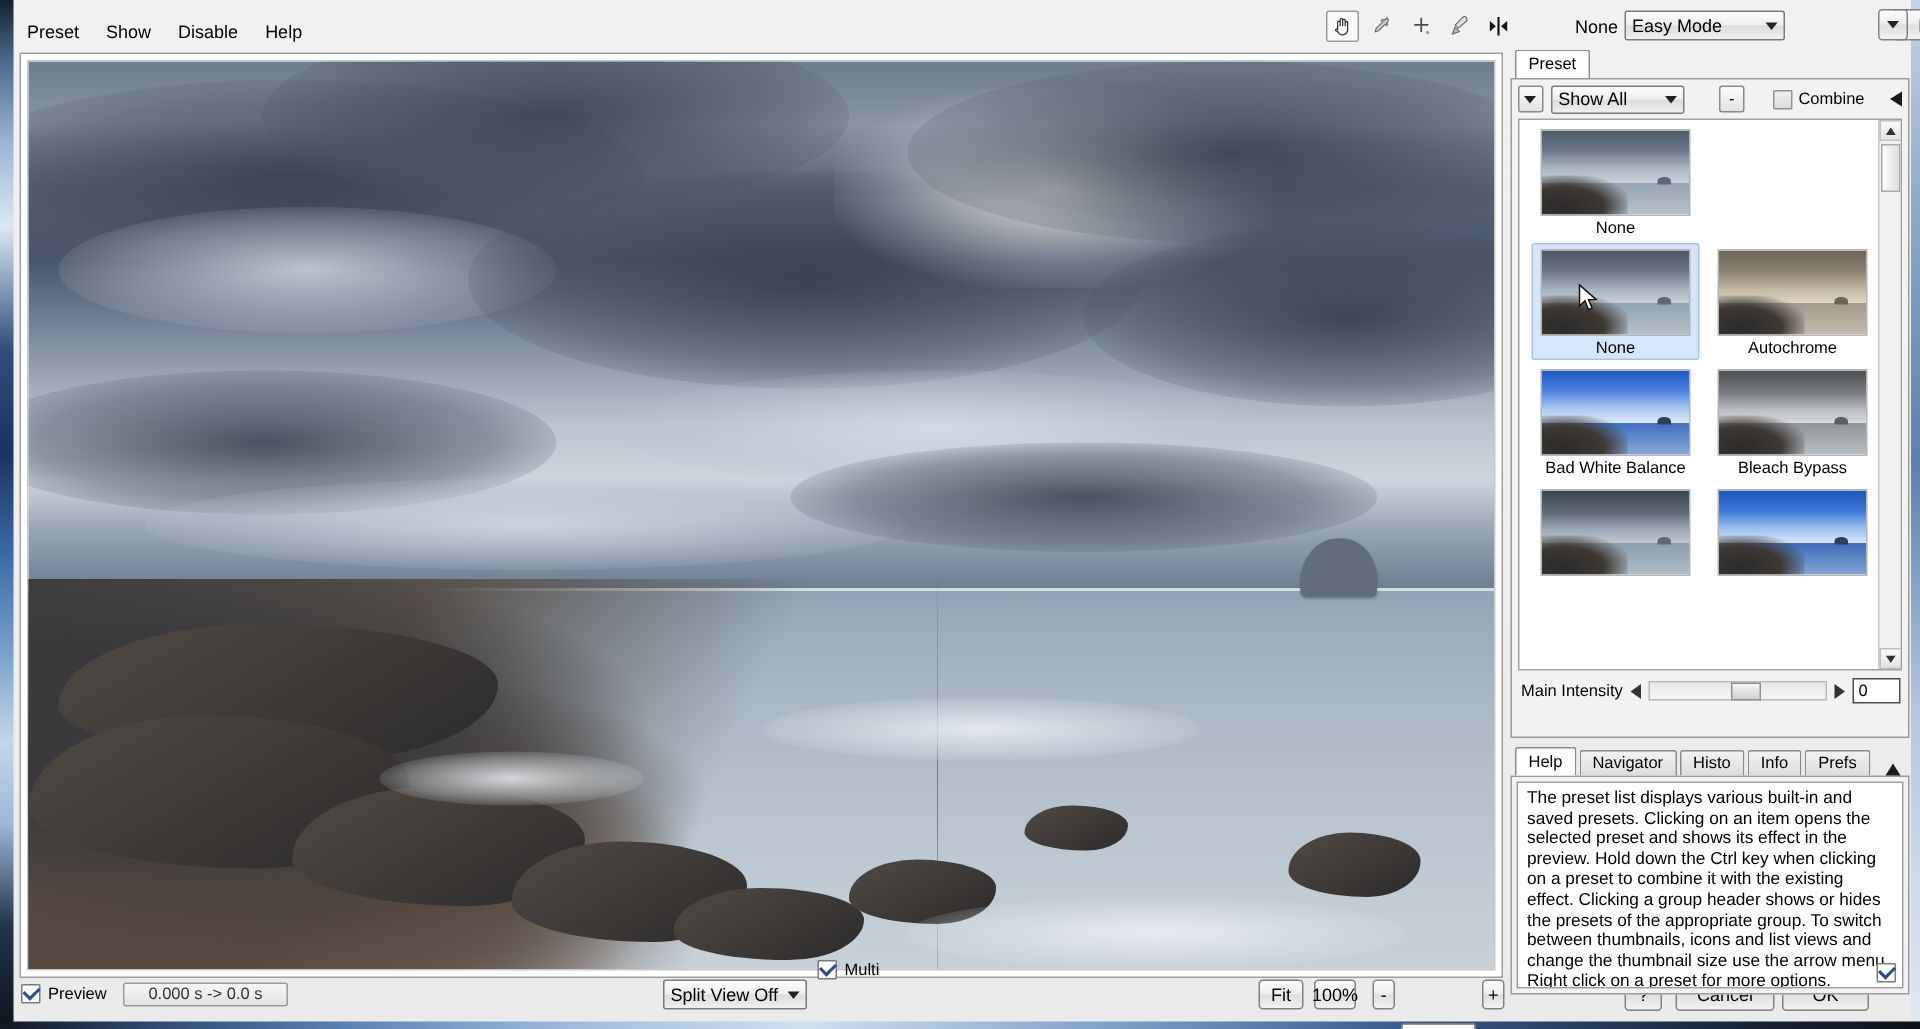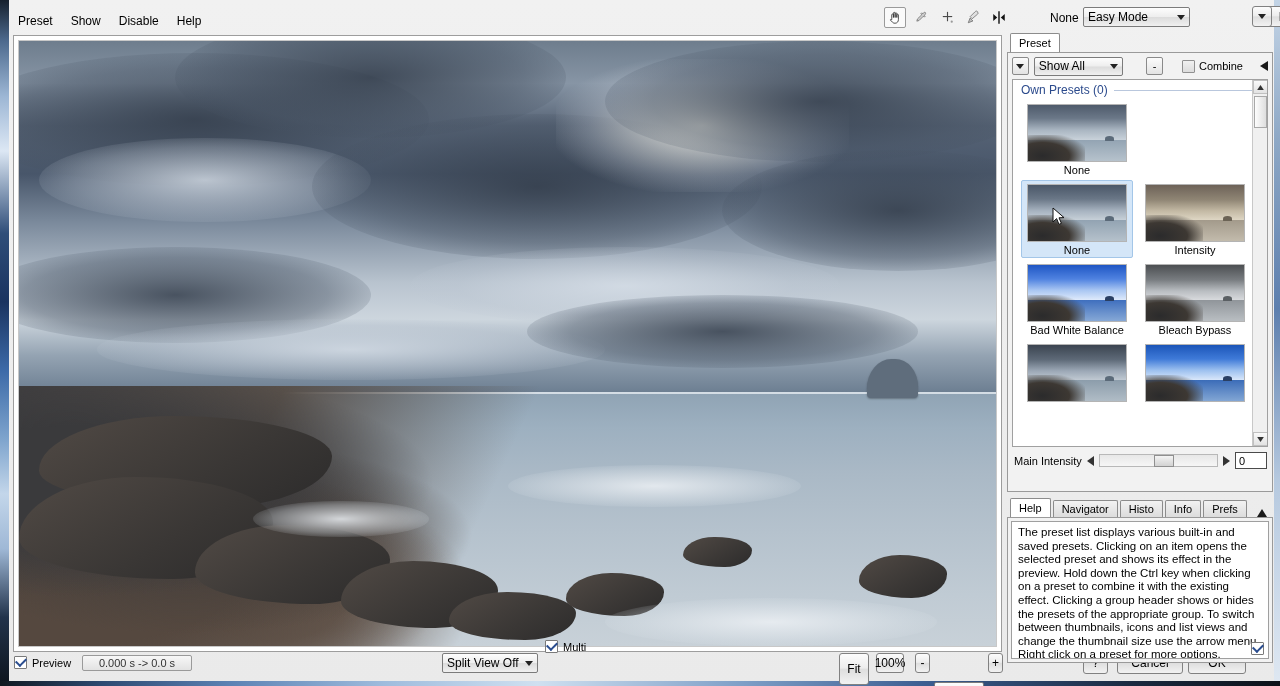--- a/index.html
+++ b/index.html
@@ -167,21 +167,21 @@
   .bb-row { position:absolute; display:flex; align-items:center; }
   #preview-check { left: 14px; top: 656px; gap:5px; }
   #timing-btn {
     position:absolute; left: 82px; top: 655px; width: 110px; height: 16px;
     border:1px solid #9a9a9a; border-radius:2px;
     background: linear-gradient(to bottom,#f7f7f7,#e2e2e2);
     display:flex; align-items:center; justify-content:center; font-size:11px; color:#333;
   }
   #splitview-combo { position:absolute; left:442px; top:653px; width:96px; height:20px; }
   #multi-check { left: 545px; top: 640px; gap:5px; }
-  #fit-btn { position:absolute; left:839px; top:653px; width:30px; height:32px; }
+  #fit-btn { position:absolute; left:839px; top:653px; width:30px; height:20px; }
   #hundred-btn { position:absolute; left:876px; top:653px; width:28px; height:20px; }
   #zoom-minus { position:absolute; left:915px; top:653px; width:15px; height:20px; }
   #zoom-combo { position:absolute; left:934px; top:682px; width:50px; height:20px;text-align:center; }
   #zoom-plus { position:absolute; left:988px; top:653px; width:15px; height:20px; }
   #help-btn { position:absolute; left:1083px; top:651px; width:25px; height:23px; }
   #cancel-btn { position:absolute; left:1117px; top:651px; width:66px; height:23px; }
   #ok-btn { position:absolute; left:1188px; top:651px; width:58px; height:23px; }
 
   
   .right-panel { position:absolute; left:1007px; top:33px; width:266px; height:615px; }
@@ -406,24 +406,20 @@
         <div class="sqbtn" style="margin-left:18px">-</div>
         <div style="display:flex;align-items:center;gap:4px;margin-left:14px">
           <span class="cb gray"></span>
           <span>Combine</span>
         </div>
         <div class="left-arrow" style="margin-left:12px"></div>
       </div>
 
       <div class="preset-list">
 
-        <div class="group-head">
-          <span>Own Presets (0)</span>
-          <span class="rule"></span>
-        </div>
         <div class="thumb-grid">
           <div class="thumb-cell">
             <div class="thumb-img">
               <div class="ts">
                 <div class="sk" style="background:linear-gradient(to bottom,#4e5a6b,#6b7888 38%,#aab6c2 72%,#c9d2da 100%)"></div>
                 <div class="se" style="background:linear-gradient(to bottom,#93a4b3,#b6c2cc)"></div>
                 <div class="isl"></div>
                   <div class="rk"></div>
               </div>
             </div>
@@ -450,21 +446,21 @@
 
           <div class="thumb-cell">
             <div class="thumb-img">
               <div class="ts">
                 <div class="sk" style="background:linear-gradient(to bottom,#6d6258,#8f8574 42%,#c3b9a4 74%,#ded6c4 100%)"></div>
                 <div class="se" style="background:linear-gradient(to bottom,#a39a8b,#c2bbac)"></div>
                 <div class="isl" style="background:#6b6355"></div>
                   <div class="rk"></div>
               </div>
             </div>
-            <div class="thumb-name">Intensity</div>
+            <div class="thumb-name">Autochrome</div>
           </div>
 
           <div class="thumb-cell">
             <div class="thumb-img">
               <div class="ts">
                 <div class="sk" style="background:linear-gradient(to bottom,#1f56c4,#4f82e0 40%,#a9c6f2 72%,#dfeafb 100%)"></div>
                 <div class="se" style="background:linear-gradient(to bottom,#3f6fbe,#86a8d6)"></div>
                 <div class="isl" style="background:#2a3f63"></div>
                   <div class="rk"></div>
               </div>

